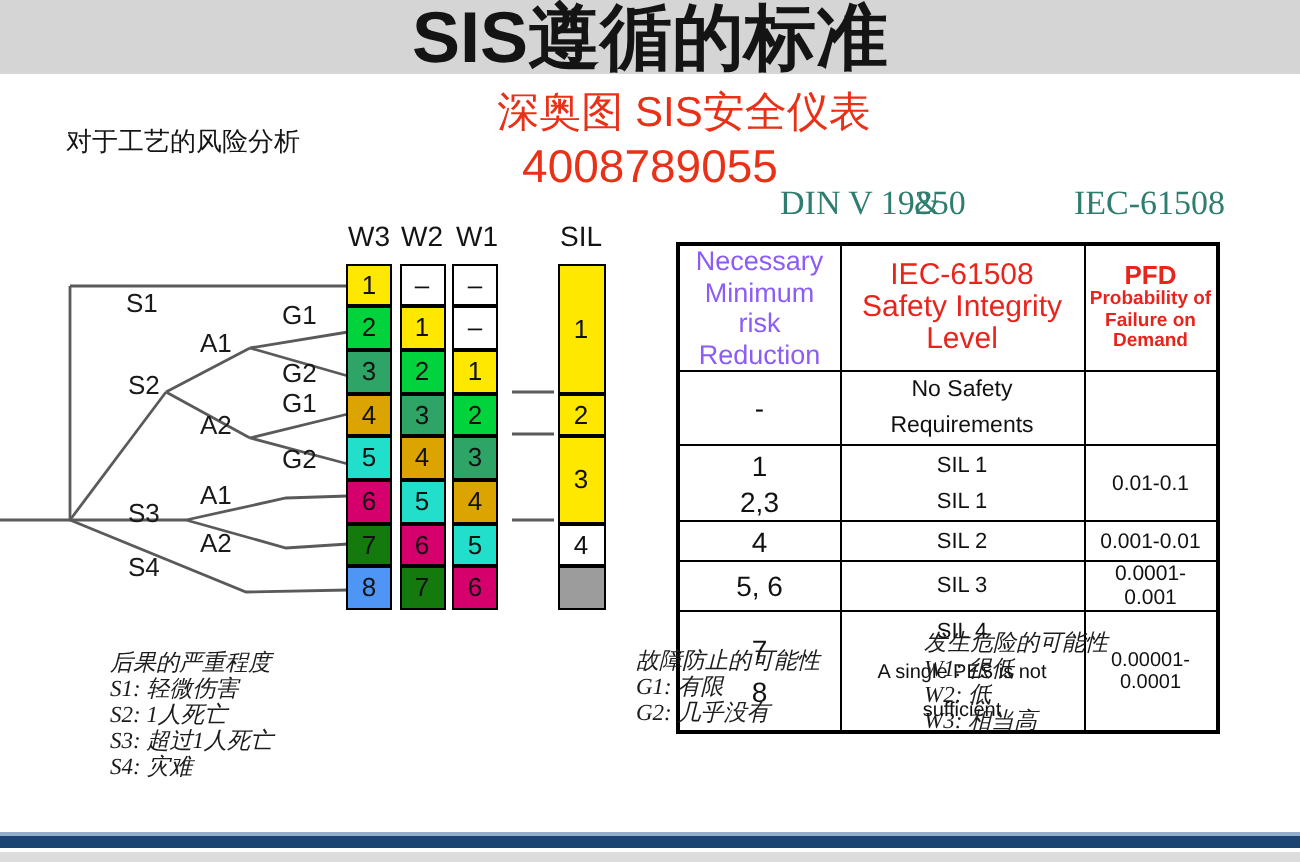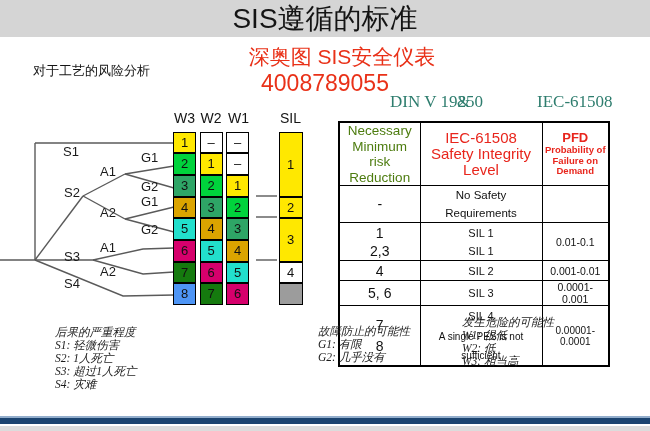--- a/index.html
+++ b/index.html
@@ -1,21 +1,21 @@
 <!DOCTYPE html>
 <html><head>
 <meta charset="utf-8">
 <style>
   html,body{margin:0;padding:0;background:#fff;}
   .slide{position:relative;width:650px;height:431px;background:#ffffff;overflow:hidden;
          font-family:"Liberation Sans",sans-serif;color:#111;}
 
   
   .title-bar{position:absolute;left:0;top:0;width:650px;height:37px;background:#d5d5d5;}
-  .title-bar .t{width:100%;text-align:center;font-size:28px;line-height:37px;color:#141414;}
+  .title-bar .t{width:100%;text-align:center;font-size:36px;line-height:37px;color:#141414;font-weight:bold;}
 
   .contact{position:absolute;left:0;top:43px;width:650px;text-align:center;color:#e93118;}
   .contact .l1{font-size:21px;line-height:27px;padding-left:34px;}
   .contact .l2{font-size:23px;line-height:26px;}
 
   .process-label{position:absolute;left:33px;top:62px;font-size:13px;color:#141414;}
 
   .standards{position:absolute;top:92px;font-family:"Liberation Serif",serif;
              font-size:17px;color:#2e7d6e;}
   .std-din{left:390px;} .std-amp{left:457px;} .std-iec{left:537px;}
@@ -27,21 +27,21 @@
   .col-header{position:absolute;top:2px;font-size:14px;color:#141414;text-align:center;}
   .risk-cell{position:absolute;box-sizing:border-box;border:1px solid #000;
              text-align:center;font-size:13px;color:#111;}
 
   
   .sil-table{position:absolute;left:338px;top:121px;border-collapse:collapse;
              border:2px solid #000;table-layout:fixed;}
   .sil-table td,.sil-table th{border:1px solid #000;padding:0 2px;text-align:center;
              vertical-align:middle;overflow:hidden;}
   .th-red{color:#e8251c;}
-  .hdr-c1{font-size:13.5px;font-weight:400;line-height:15.5px;white-space:pre-line;color:#4d7c0f;}
+  .hdr-c1{font-size:13.5px;font-weight:400;line-height:15.5px;white-space:pre-line;color:#8b5cf6;}
   .hdr-c2{font-size:15px;font-weight:400;line-height:16px;white-space:pre-line;}
   .pfd-title{font-size:13px;line-height:14px;}
   .pfd-sub{font-size:9.5px;line-height:10.5px;white-space:pre-line;}
   .cell-red{font-size:14px;white-space:pre-line;line-height:18px;}
   .cell-red.tall{line-height:21px;}
   .cell-sil{font-size:11px;white-space:pre-line;line-height:18px;}
   .cell-pfd{font-size:10.5px;}
   .cell-pfd.small{font-size:10px;}
   .vbottom{vertical-align:bottom;padding-bottom:3px;}
   .sil4-l1{font-size:11px;line-height:21px;}

